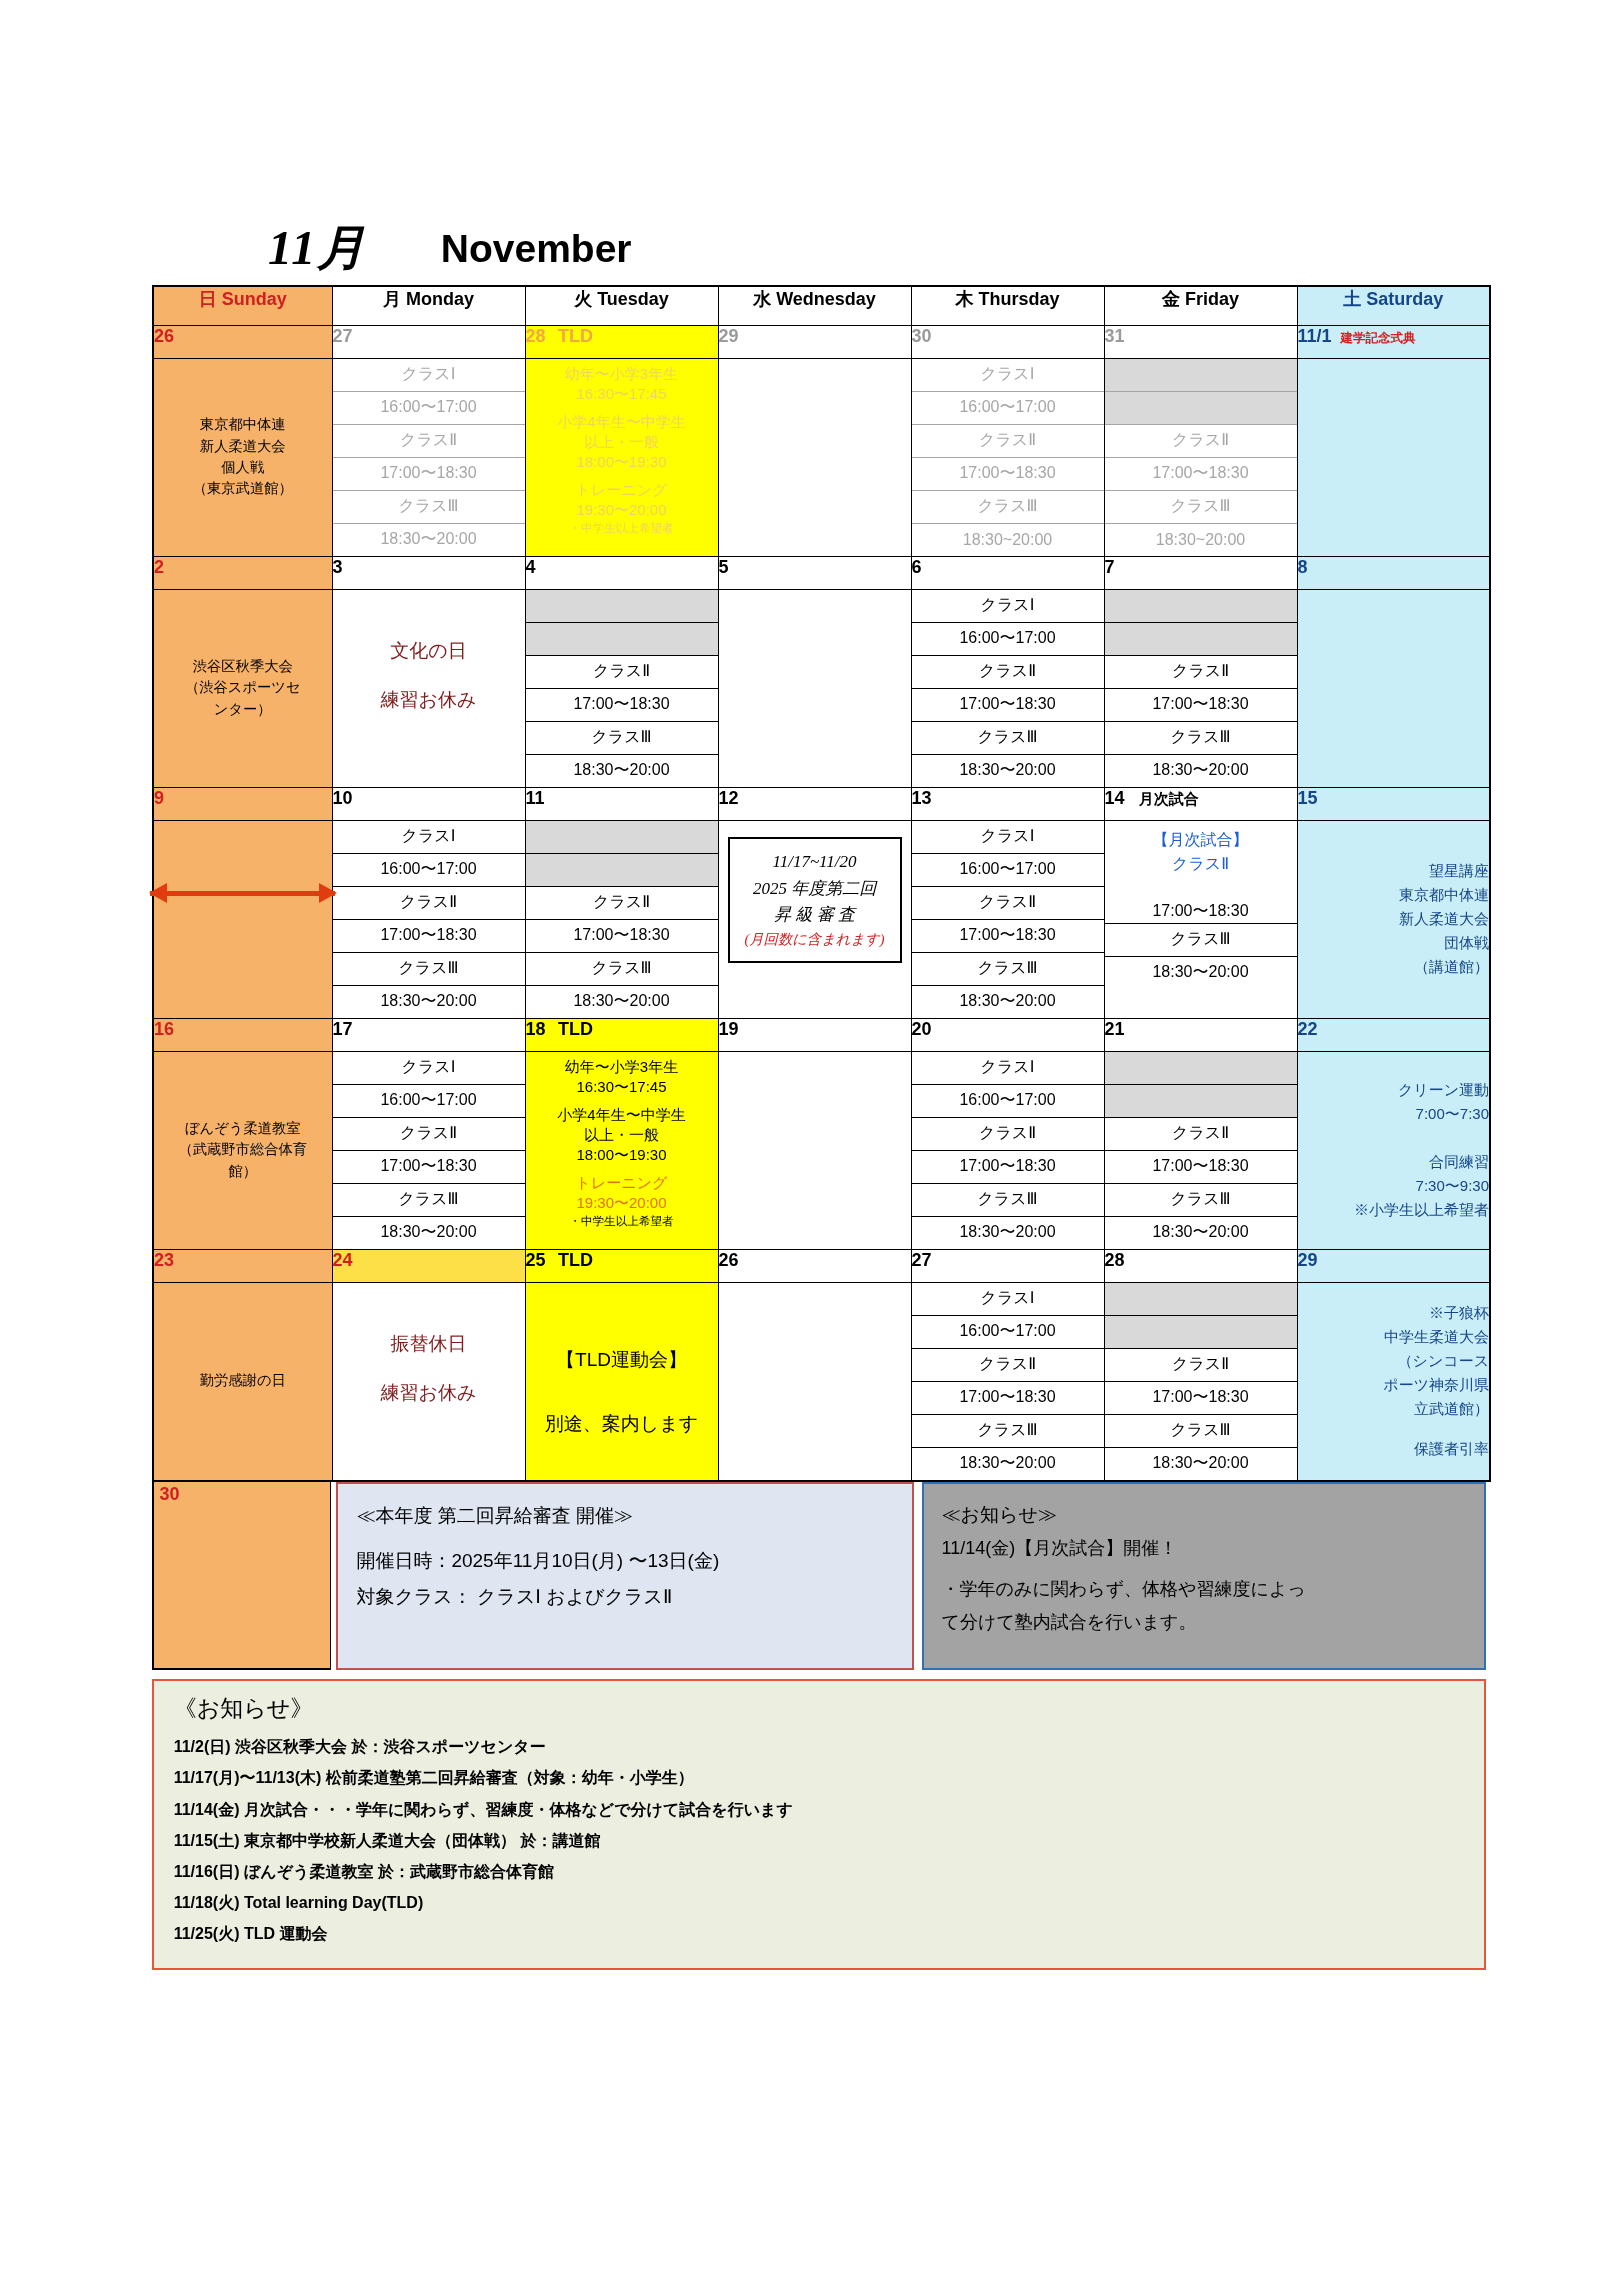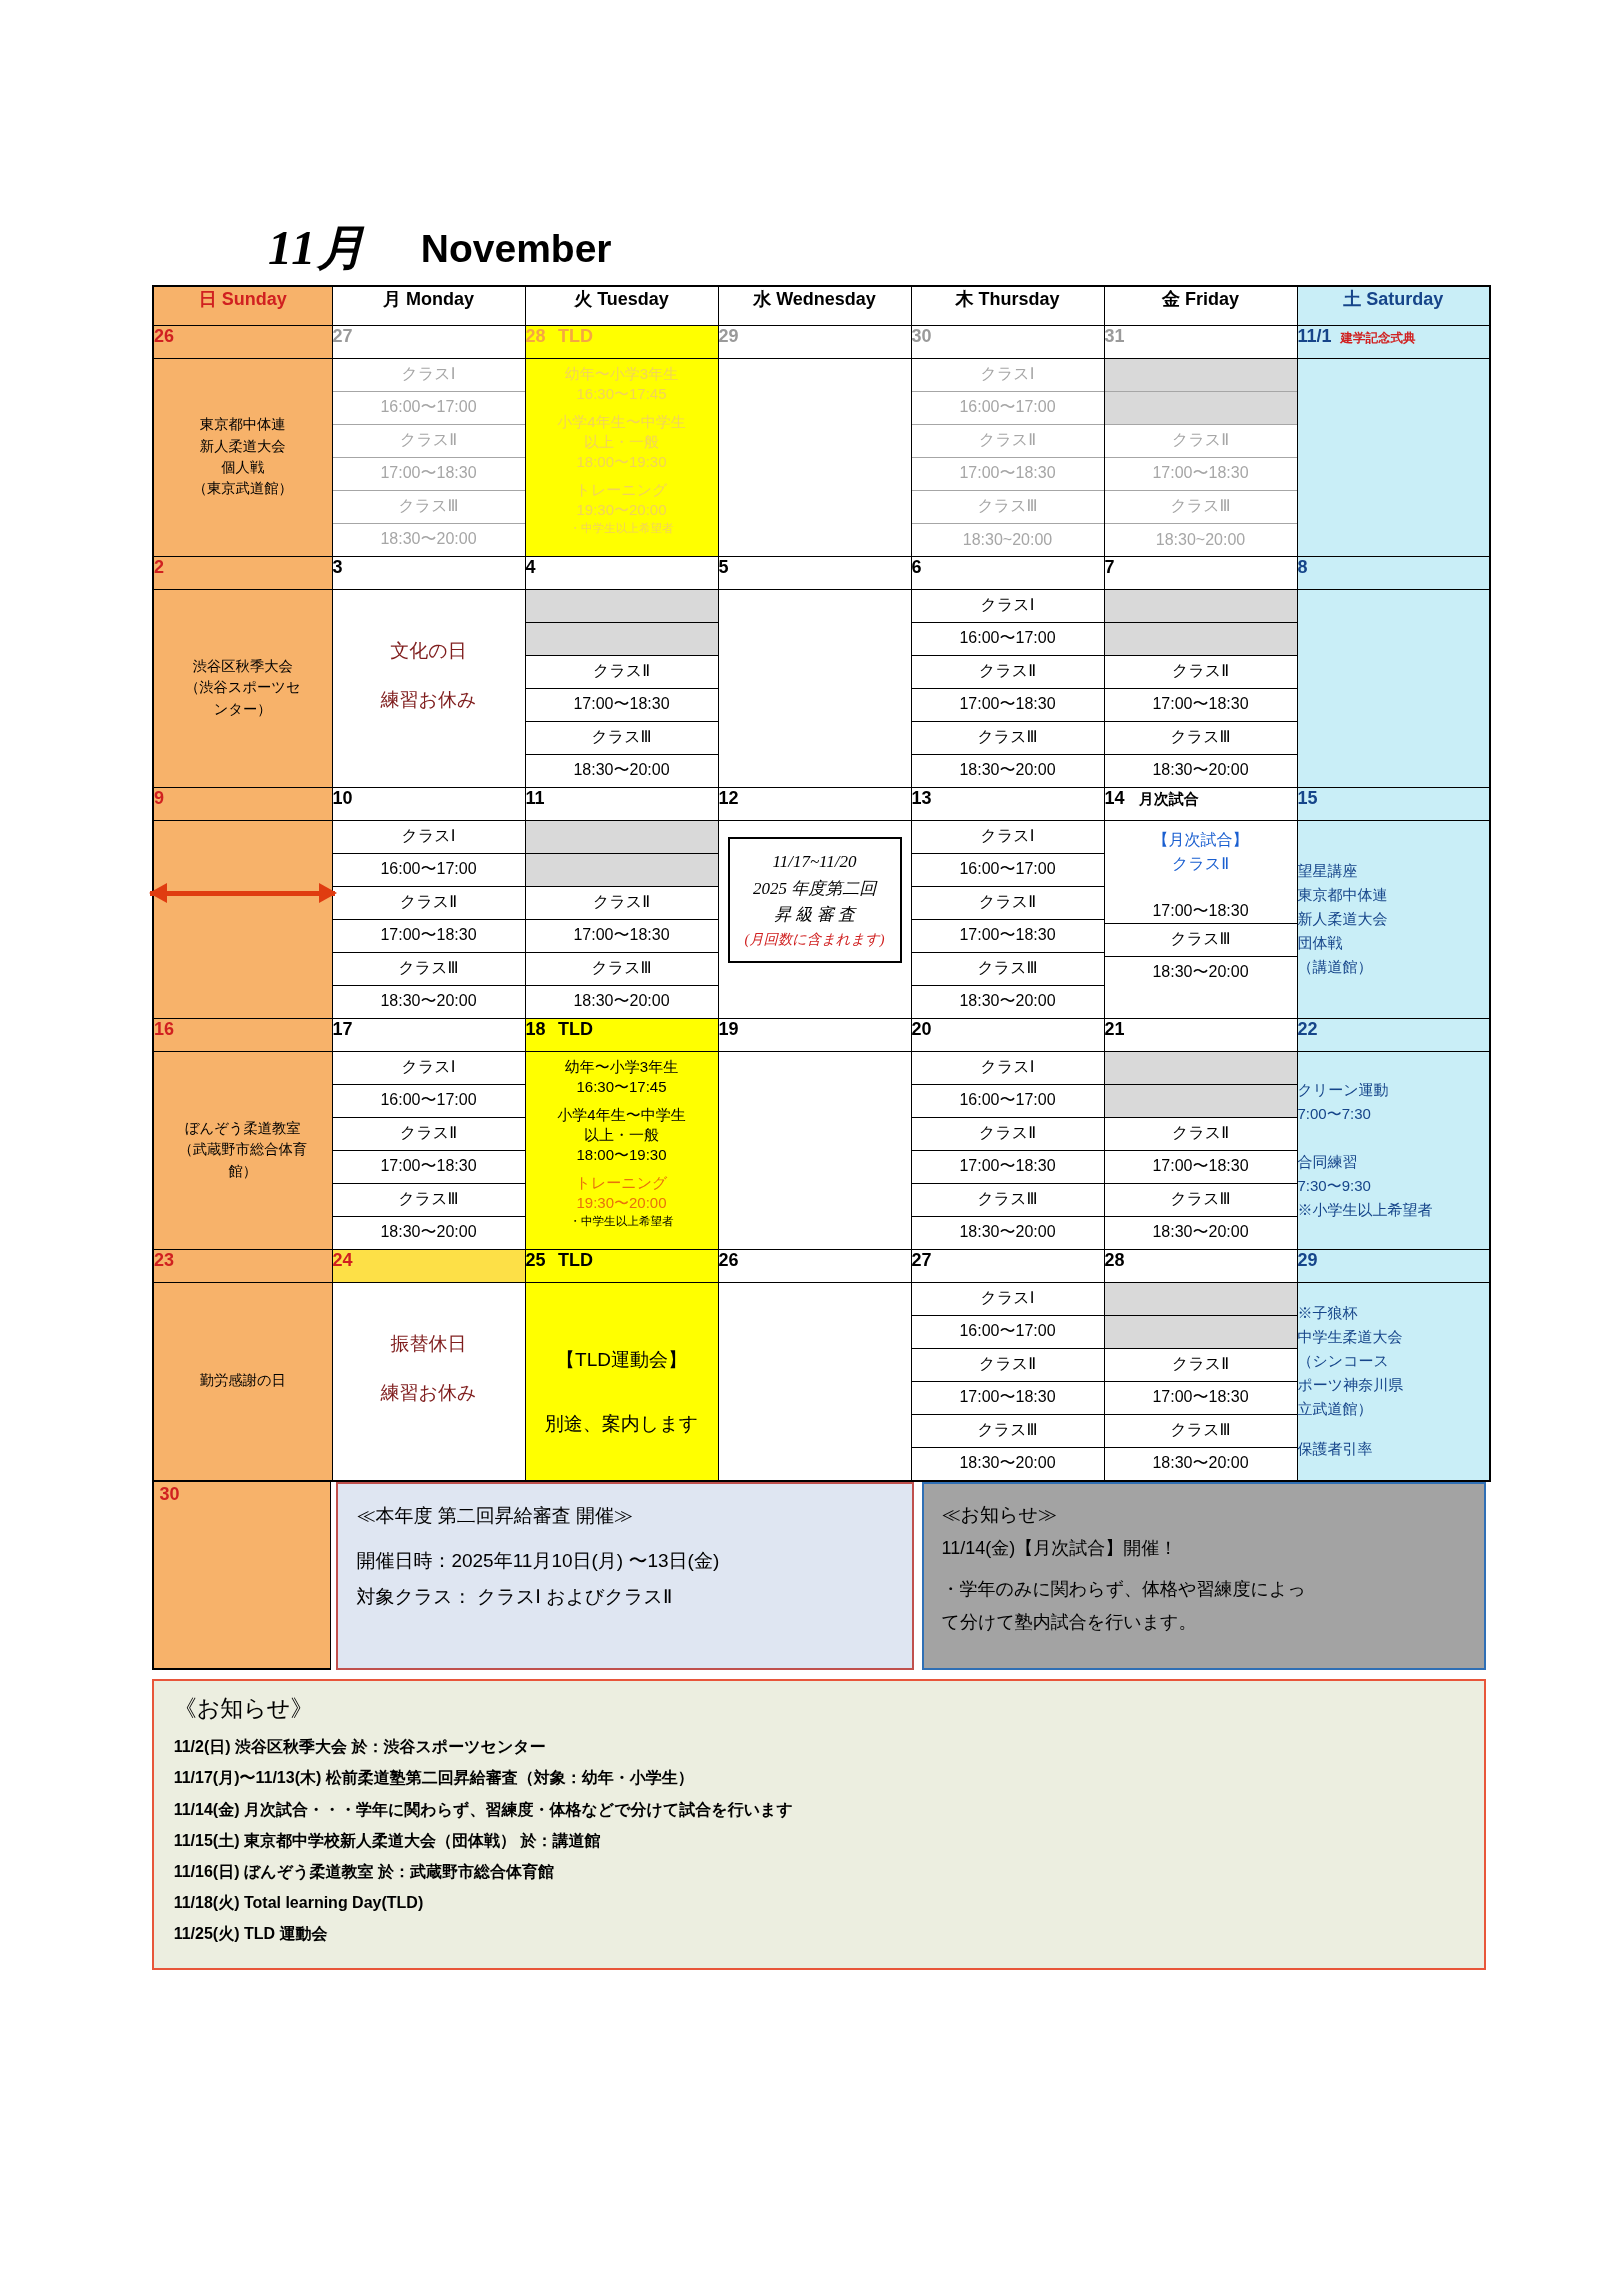--- a/index.html
+++ b/index.html
@@ -19,21 +19,21 @@
     left: 0; top: 0;
     width: 1621px;
     height: 2293px;
     box-sizing: border-box;
     padding: 224px 152px 0 152px;
   }
   
   .cal-header {
     display: flex;
     align-items: flex-end;
-    gap: 54px;
+    gap: 74px;
     margin-bottom: 12.5px;
     padding-left: 116px;
   }
   .month-jp {
     font-family: "Liberation Serif", serif;
     font-style: italic;
     font-weight: bold;
     font-size: 48px;
     letter-spacing: 1.8px;
     line-height: 1;
@@ -100,21 +100,21 @@
   .body-row td.sun {
     background: #f7b26a;
     text-align: center;
     vertical-align: middle;
     font-size: 14.3px;
     line-height: 1.5;
     color: #000;
   }
   .body-row td.sat {
     background: #c9eef7;
-    text-align: left;
+    text-align: right;
     vertical-align: middle;
     font-size: 15px;
     line-height: 1.6;
     color: #16458a;
   }
   .body-row td.tldcell {
     background: #ffff00;
     text-align: center;
     vertical-align: top;
   }

